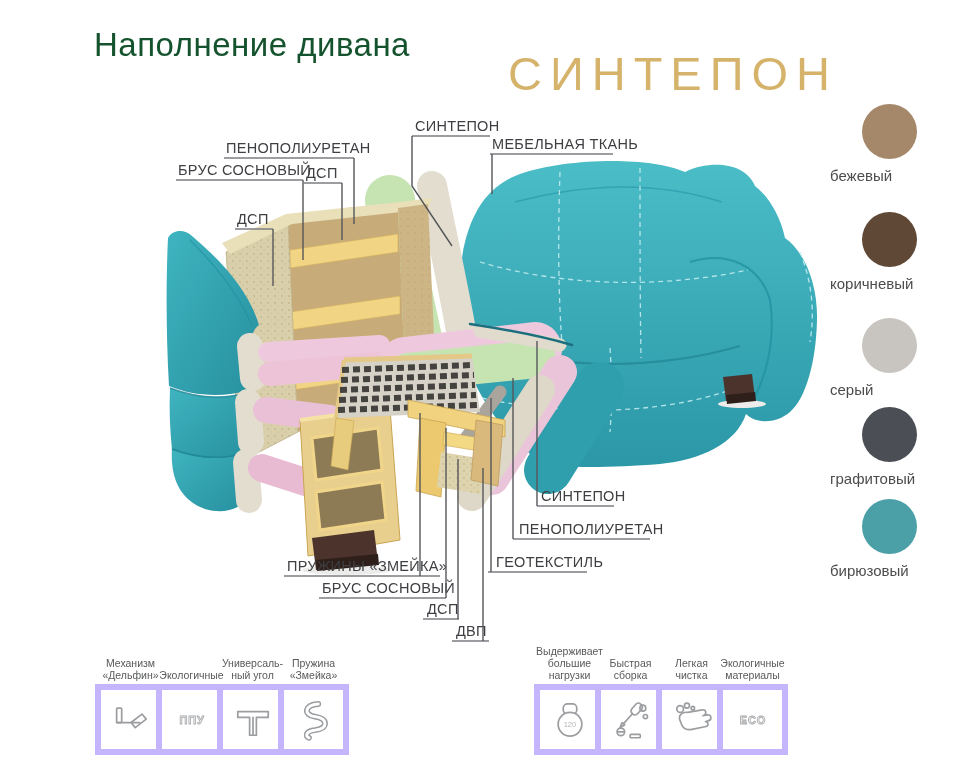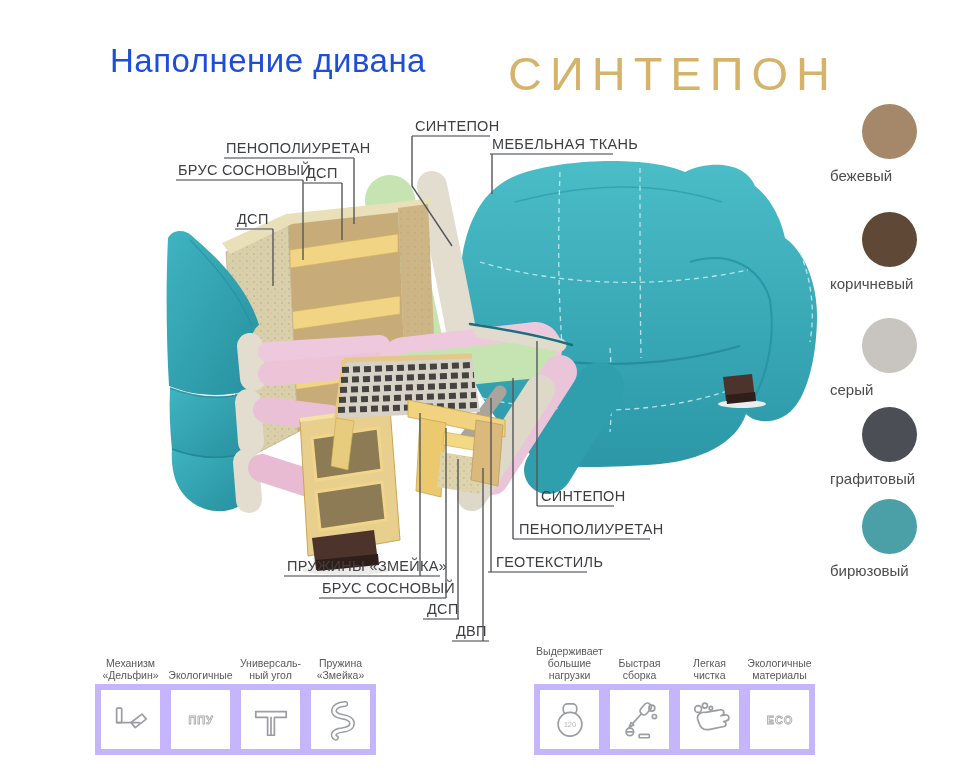--- a/index.html
+++ b/index.html
@@ -1,31 +1,31 @@
 <!DOCTYPE html>
 <html lang="ru"><head>
 <meta charset="utf-8">
 <style>
   html,body{margin:0;padding:0;background:#ffffff;}
   #stage{position:relative;width:958px;height:774px;background:#fff;overflow:hidden;
          font-family:"Liberation Sans",sans-serif;}
-  #page-title{position:absolute;left:94px;top:26px;margin:16px;font-size:33px;font-weight:400;
-              color:#1d4ed8;letter-spacing:.5px;}
+  #page-title{position:absolute;left:94px;top:26px;margin:0;font-size:33px;font-weight:400;
+              color:#14532d;letter-spacing:.5px;}
   #product-name{position:absolute;left:508px;top:46px;margin:0;font-size:47px;font-weight:300;
                 color:#d5b36b;letter-spacing:8px;}
   #sofa-svg{position:absolute;left:0;top:0;}
   #sofa-svg text{font-family:"Liberation Sans",sans-serif;font-size:14.5px;fill:#3e3f42;letter-spacing:.3px;}
   .ul{stroke:#7b7d80;stroke-width:1.7;}
   .ld{stroke:#55565a;stroke-width:1.4;fill:none;}
   
   .swatch{position:absolute;left:830px;width:118px;text-align:left;}
   .swatch .dot{width:55px;height:55px;border-radius:50%;margin:0 auto;}
   .swatch .nm{margin-top:8px;font-size:15px;color:#4c4c4e;}
   
-  .feat-group{position:absolute;top:645px;display:flex;gap:9px;}
+  .feat-group{position:absolute;top:645px;display:flex;gap:0;}
   .feat{width:61px;display:flex;flex-direction:column;align-items:center;}
   .feat .cap{height:36px;display:flex;align-items:flex-end;justify-content:center;text-align:center;
              font-size:10.5px;line-height:1.15;color:#58595b;white-space:pre-line;margin-bottom:3px;}
   .feat .box{width:59px;height:59px;border:6px solid #c4b5fd;background:#fff;display:flex;
              align-items:center;justify-content:center;}
   .feat .box svg{stroke:#9b9da0;fill:none;stroke-width:2;stroke-linecap:round;stroke-linejoin:round;}
   .icon-word{font-family:"Liberation Sans",sans-serif;font-size:13px;font-weight:bold;letter-spacing:1px;
              fill:#ffffff;stroke:#a7a9ac;stroke-width:1;}
   .icon-num{font-family:"Liberation Sans",sans-serif;font-size:9px;fill:#b5b7ba;stroke:none;}
 </style>

